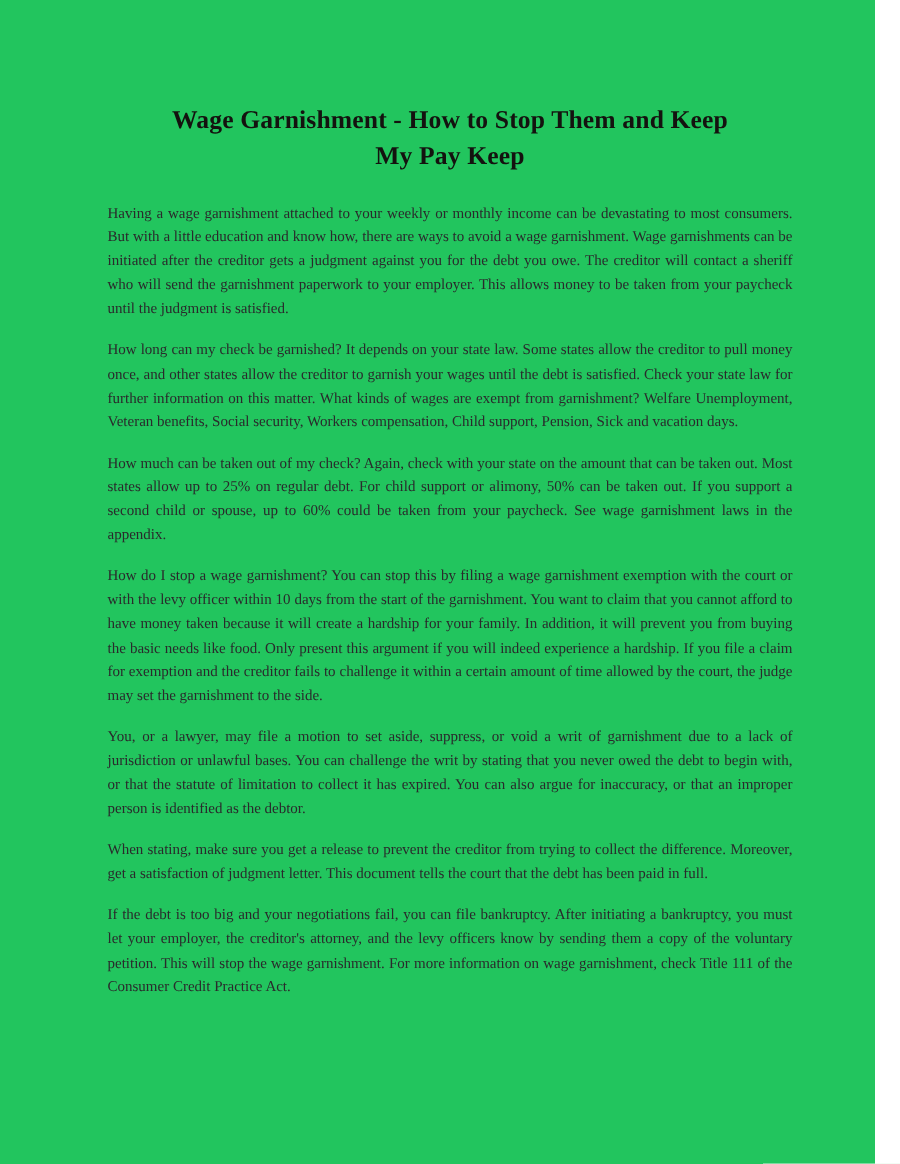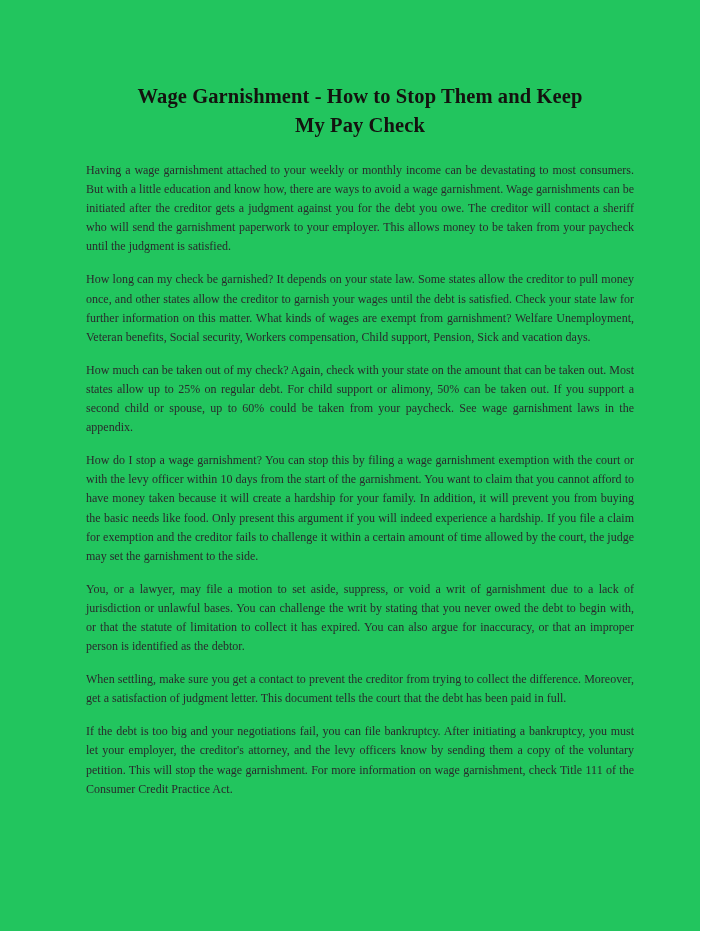--- a/index.html
+++ b/index.html
@@ -53,27 +53,27 @@
   }
 </style>
 </head>
 <body>
 
 <div class="page">
   <div class="content">
 
     <h1 class="doc-title">
       <span style="display: block;">Wage Garnishment - How to Stop Them and Keep</span>
-      <span style="display: block;">My Pay Check</span>
+      <span style="display: block;">My Pay Keep</span>
     </h1>
 
     <div class="body-copy">
       <p>Having a wage garnishment attached to your weekly or monthly income can be devastating to most consumers. But with a little education and know how, there are ways to avoid a wage garnishment. Wage garnishments can be initiated after the creditor gets a judgment against you for the debt you owe. The creditor will contact a sheriff who will send the garnishment paperwork to your employer. This allows money to be taken from your paycheck until the judgment is satisfied.</p>
       <p>How long can my check be garnished? It depends on your state law. Some states allow the creditor to pull money once, and other states allow the creditor to garnish your wages until the debt is satisfied. Check your state law for further information on this matter. What kinds of wages are exempt from garnishment? Welfare Unemployment, Veteran benefits, Social security, Workers compensation, Child support, Pension, Sick and vacation days.</p>
       <p>How much can be taken out of my check? Again, check with your state on the amount that can be taken out. Most states allow up to 25% on regular debt. For child support or alimony, 50% can be taken out. If you support a second child or spouse, up to 60% could be taken from your paycheck. See wage garnishment laws in the appendix.</p>
       <p>How do I stop a wage garnishment? You can stop this by filing a wage garnishment exemption with the court or with the levy officer within 10 days from the start of the garnishment. You want to claim that you cannot afford to have money taken because it will create a hardship for your family. In addition, it will prevent you from buying the basic needs like food. Only present this argument if you will indeed experience a hardship. If you file a claim for exemption and the creditor fails to challenge it within a certain amount of time allowed by the court, the judge may set the garnishment to the side.</p>
       <p>You, or a lawyer, may file a motion to set aside, suppress, or void a writ of garnishment due to a lack of jurisdiction or unlawful bases. You can challenge the writ by stating that you never owed the debt to begin with, or that the statute of limitation to collect it has expired. You can also argue for inaccuracy, or that an improper person is identified as the debtor.</p>
-      <p>When settling, make sure you get a contact to prevent the creditor from trying to collect the difference. Moreover, get a satisfaction of judgment letter. This document tells the court that the debt has been paid in full.</p>
+      <p>When stating, make sure you get a release to prevent the creditor from trying to collect the difference. Moreover, get a satisfaction of judgment letter. This document tells the court that the debt has been paid in full.</p>
       <p>If the debt is too big and your negotiations fail, you can file bankruptcy. After initiating a bankruptcy, you must let your employer, the creditor's attorney, and the levy officers know by sending them a copy of the voluntary petition. This will stop the wage garnishment. For more information on wage garnishment, check Title 111 of the Consumer Credit Practice Act.</p>
     </div>
 
   </div>
 </div>
 
 </body></html>

